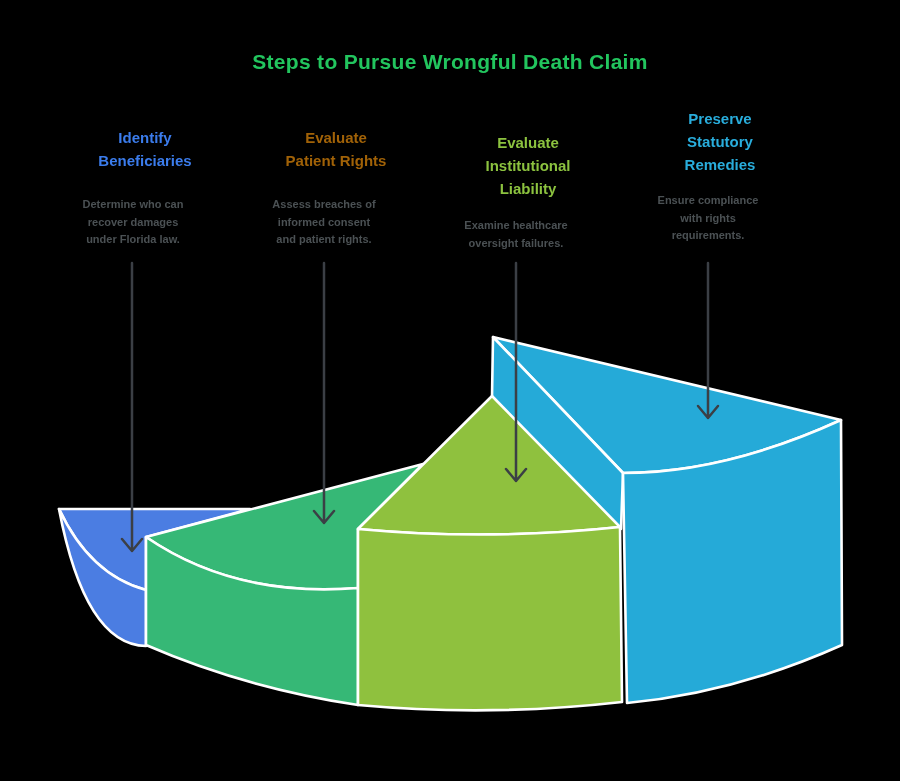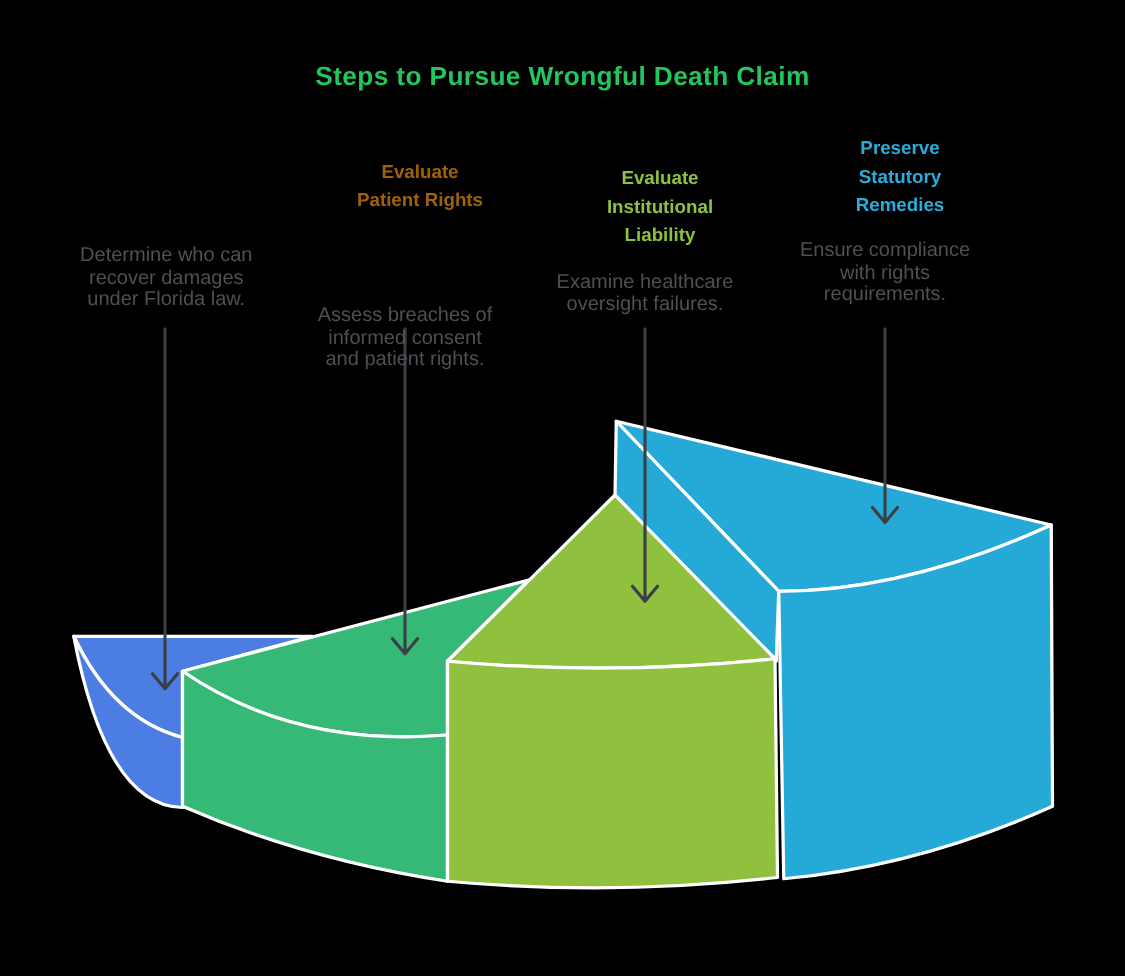--- a/index.html
+++ b/index.html
@@ -11,21 +11,21 @@
     text-align:center;font-size:21px;font-weight:700;letter-spacing:.3px;
   }
   .col{position:absolute;top:0;width:170px;height:290px;text-align:center;}
   .c1{left:48px}.c2{left:239px}.c3{left:431px}.c4{left:623px}
   .step-title{
     position:absolute;left:12px;width:170px;
     font-size:15px;font-weight:700;line-height:23px;white-space:pre-line;
   }
   .step-desc{
     position:absolute;left:0;width:170px;
-    font-size:16px;font-weight:400;line-height:17.5px;white-space:pre-line;
+    font-size:11px;font-weight:700;line-height:17.5px;white-space:pre-line;
   }
   .c1 .step-title,.c2 .step-title{top:126px}
   .c3 .step-title{top:131px}
   .c4 .step-title{top:107px}
   .c1 .step-desc,.c2 .step-desc{top:196px}
   .c3 .step-desc{top:217px}
   .c4 .step-desc{top:192px}
   .slice{stroke-width:2.6;stroke-linejoin:round;stroke-linecap:round;}
   .arrow{fill:none;stroke-width:2.5;stroke-linecap:round;stroke-linejoin:round;}
 </style>
@@ -61,29 +61,31 @@
       <path class="arrow" d="M132,263 L132,551 M122,539 L132,551 L142,539" stroke="#3b3f45"></path>
       <path class="arrow" d="M324,263 L324,523 M314,511 L324,523 L334,511" stroke="#3b3f45"></path>
       <path class="arrow" d="M516,263 L516,481 M506,469 L516,481 L526,469" stroke="#3b3f45"></path>
       <path class="arrow" d="M708,263 L708,418 M698,406 L708,418 L718,406" stroke="#3b3f45"></path>
     </g>
   </svg>
 
   <div class="page-title" style="color: #22c55e;">Steps to Pursue Wrongful Death Claim</div>
 
   <div class="col c1">
+    <div class="step-title" style="color: rgb(59, 124, 236);">Identify
+Beneficiaries</div>
     <div class="step-desc" style="color: rgb(75, 81, 84);">Determine who can
 recover damages
 under Florida law.</div>
   </div>
 
   <div class="col c2">
     <div class="step-title" style="color: #a16207;">Evaluate
 Patient Rights</div>
-    <div class="step-desc" style="color: rgb(75, 81, 84); margin-top: 48px;">Assess breaches of
+    <div class="step-desc" style="color: rgb(75, 81, 84);">Assess breaches of
 informed consent
 and patient rights.</div>
   </div>
 
   <div class="col c3">
     <div class="step-title" style="color: rgb(140, 194, 63);">Evaluate
 Institutional
 Liability</div>
     <div class="step-desc" style="color: rgb(75, 81, 84); text-align: center;">Examine healthcare
 oversight failures.</div>

